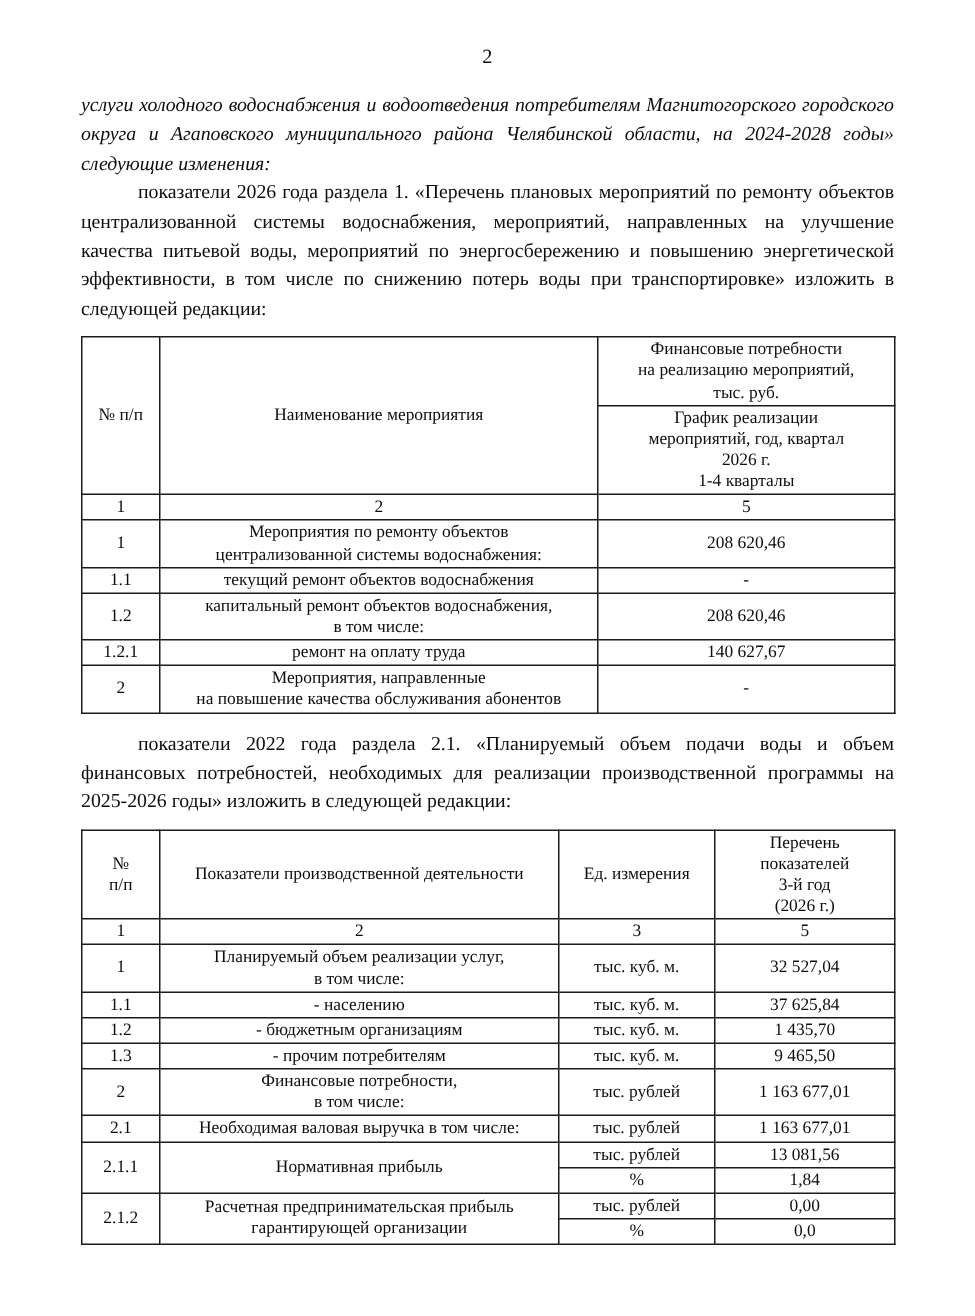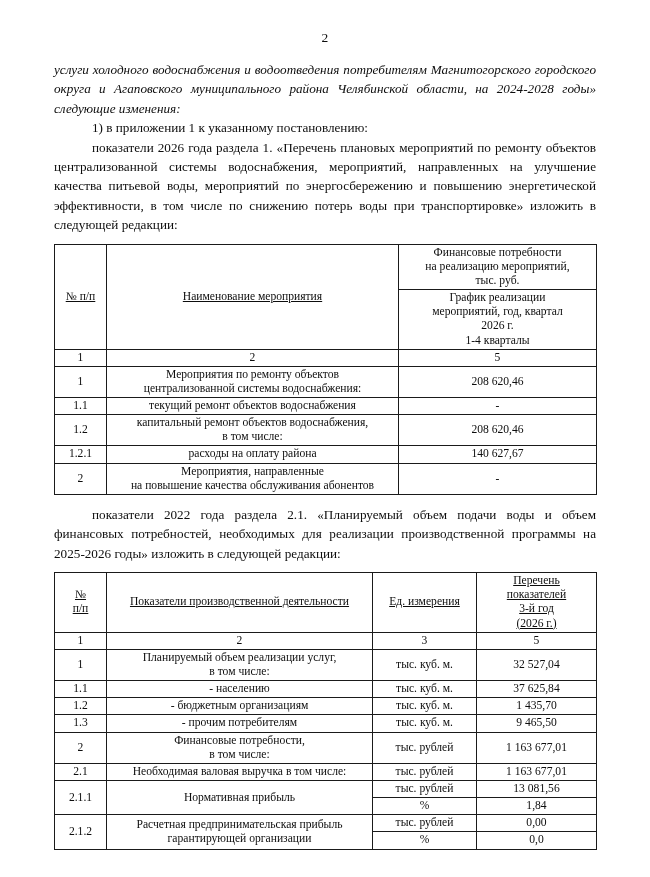--- a/index.html
+++ b/index.html
@@ -49,21 +49,21 @@
   }
   table.doc-table td, table.doc-table th {
     border: 1px solid #1a1a1a;
     padding: 1px 3px;
     vertical-align: middle;
     text-align: center;
     line-height: 1.22;
     font-weight: normal;
   }
   td.left { text-align: left; padding-left: 5px; }
-  .tbl-head-cell { font-size: 11.6px; text-decoration: underline; }
+  .tbl-head-cell { font-size: 11.6px; }
   .num-row td { font-size: 11.6px; }
 
   
   .t1 col.c1 { width: 52px; }
   .t1 col.c2 { width: 292px; }
   .t1 col.c3 { width: 198px; }
 
   
   .t2 col.c1 { width: 52px; }
   .t2 col.c2 { width: 266px; }
@@ -73,21 +73,20 @@
   .cellline { display: block; text-align: center; }
 </style>
 </head>
 <body>
 
 <div class="page">
 
   <div class="page-number">2</div>
 
   <p class="body-text no-indent">услуги холодного водоснабжения и водоотведения потребителям Магнитогорского городского округа и Агаповского муниципального района Челябинской области, на 2024-2028 годы» следующие изменения:</p>
-  <p class="body-text">1) в приложении 1 к указанному постановлению:</p>
   <p class="body-text">показатели 2026 года раздела 1. «Перечень плановых мероприятий по ремонту объектов централизованной системы водоснабжения, мероприятий, направленных на улучшение качества питьевой воды, мероприятий по энергосбережению и повышению энергетической эффективности, в том числе по снижению потерь воды при транспортировке» изложить в следующей редакции:</p>
 
   <table class="doc-table t1">
     <colgroup>
         <col class="c1">
         <col class="c2">
         <col class="c3">
       </colgroup>
     <tbody>
       <tr>
@@ -129,21 +128,21 @@
       <tr>
         <td>1.2</td>
         <td>
           <span class="cellline">капитальный ремонт объектов водоснабжения,</span>
           <span class="cellline">в том числе:</span>
         </td>
         <td>208 620,46</td>
       </tr>
       <tr>
         <td>1.2.1</td>
-        <td>расходы на оплату района</td>
+        <td>ремонт на оплату труда</td>
         <td>140 627,67</td>
       </tr>
       <tr>
         <td>2</td>
         <td>
           <span class="cellline">Мероприятия, направленные</span>
           <span class="cellline">на повышение качества обслуживания абонентов</span>
         </td>
         <td>-</td>
       </tr>

